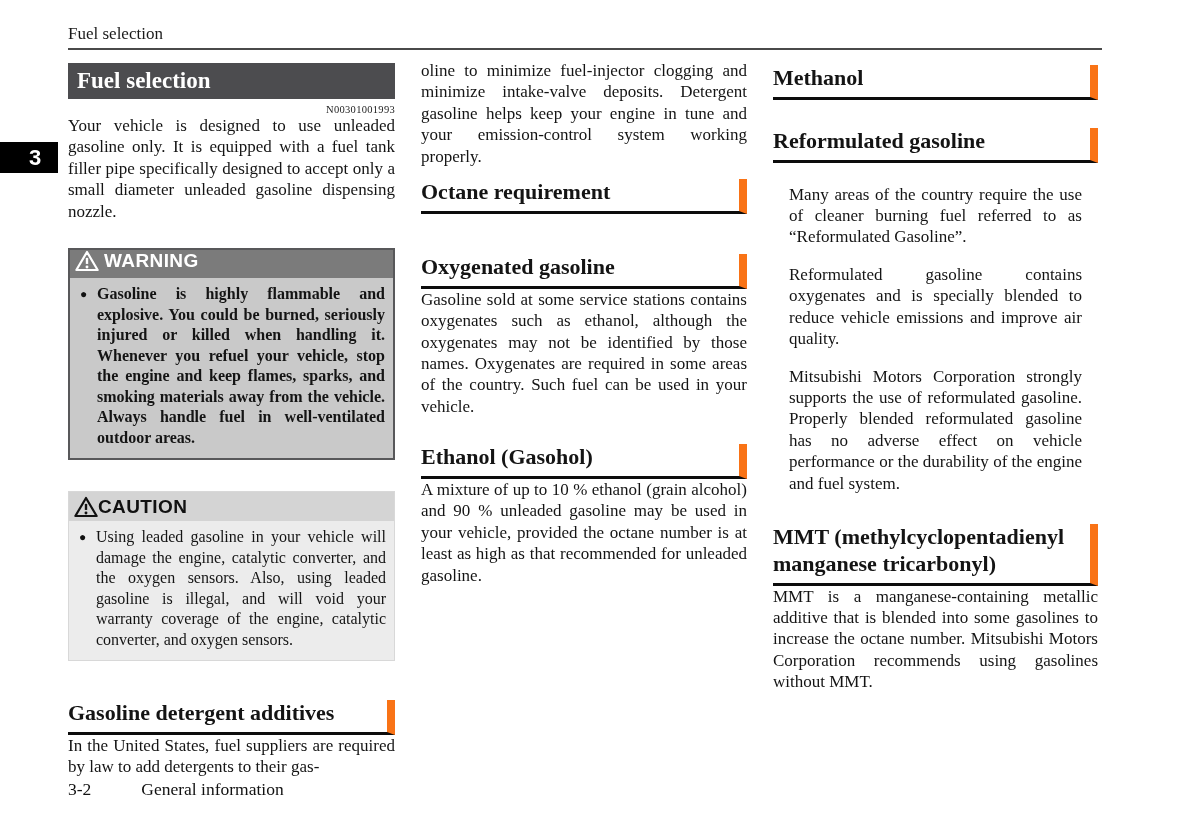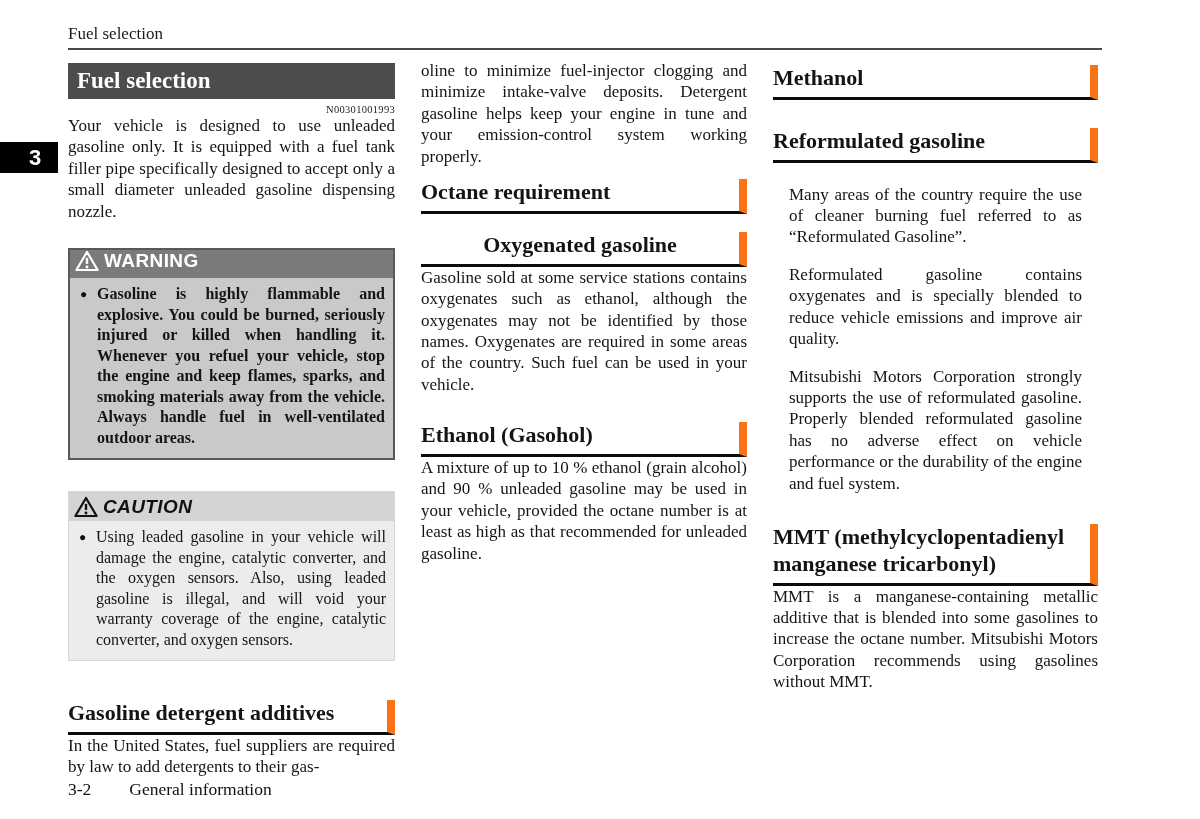--- a/index.html
+++ b/index.html
@@ -28,46 +28,46 @@
   .ref-num { text-align:right; font-size:10.5px; margin-top:5px; letter-spacing:0.3px; color:#222; }
   .intro { margin-top:9px; }
 
   .warn-box { margin-top:26px; border:2px solid #58585a; }
   .warn-head { background:#7b7b7b; height:28px; display:flex; align-items:flex-start; gap:5px; padding-left:5px; }
   .head-label { font-family:"Liberation Sans", sans-serif; font-weight:bold; font-size:19px; letter-spacing:0.4px; }
   .warn-head .head-label { color:#ffffff; }
   .warn-body { background:#c9c9c9; padding:6px 8px 10px 10px; }
 
   .caut-box { margin-top:31px; border:1px solid #d8d8d8; }
-  .caut-head { background:#d4d4d4; height:29px; display:flex; align-items:center; gap:5px; padding-left:5px;font-style:italic; }
+  .caut-head { background:#d4d4d4; height:29px; display:flex; align-items:center; padding-left:5px; }
   .caut-head .head-label { color:#111; }
   .caut-body { background:#ececec; padding:6px 8px 10px 10px; }
 
   .bullet-item { display:flex; }
   .bullet { width:17px; flex:none; font-size:12px; line-height:20.5px; color:#111; }
   .btext { flex:1; font-size:16px; line-height:20.5px; text-align:justify; }
   .btext.bold { font-weight:bold; }
 
   .sec-heading {
     font-size:22px; font-weight:bold; line-height:1.22;
     padding-bottom:5px; border-bottom:3px solid #0c0c0c; border-right:8px solid #f97316;
   }
   .after-heading { margin-top:21px; }
 
   .mt-meth { margin-top:5px; }
   .mt-oct  { margin-top:12px; }
-  .mt-oxy  { margin-top:18px;text-align:center; }
+  .mt-oxy  { margin-top:40px; }
   .mt-eth  { margin-top:27px; }
   .mt-ref  { margin-top:28px; }
   .mt-mmt  { margin-top:30px; }
   .mt-gda  { margin-top:39px; }
 
   .pgroup p { margin:16px; }
 
-  .footer { position:absolute; left:68px; top:779px; font-size:17.5px; display:flex; gap:38px; color:#111; }
+  .footer { position:absolute; left:68px; top:779px; font-size:17.5px; display:flex; gap:50px; color:#111; }
   .tri { display:flex; align-items:center; }
 </style>
 </head>
 <body>
 
 <div class="page">
 
   <div class="running-head">Fuel selection</div>
   <div class="top-rule"></div>
   <div class="chapter-tab">3</div>

